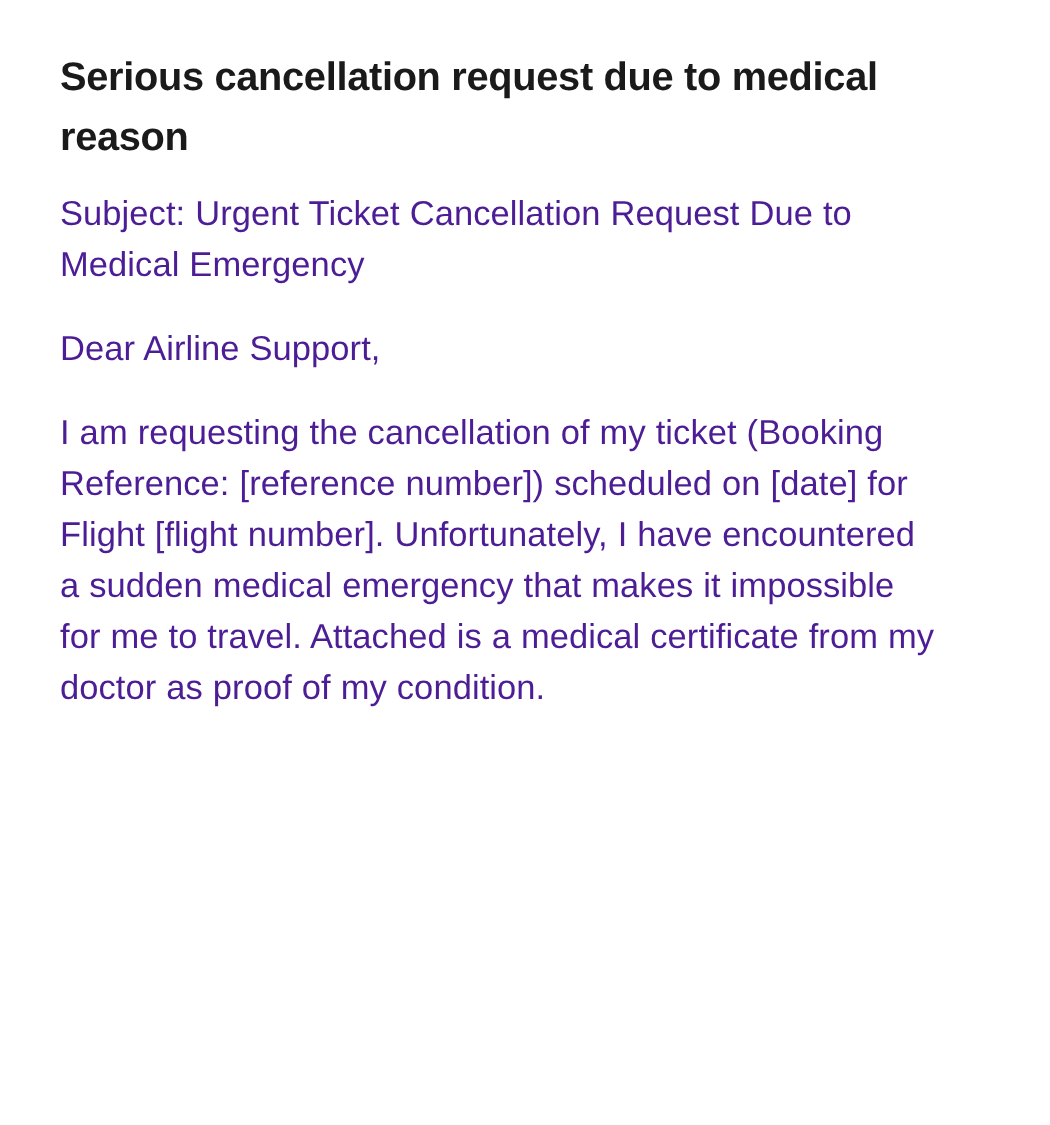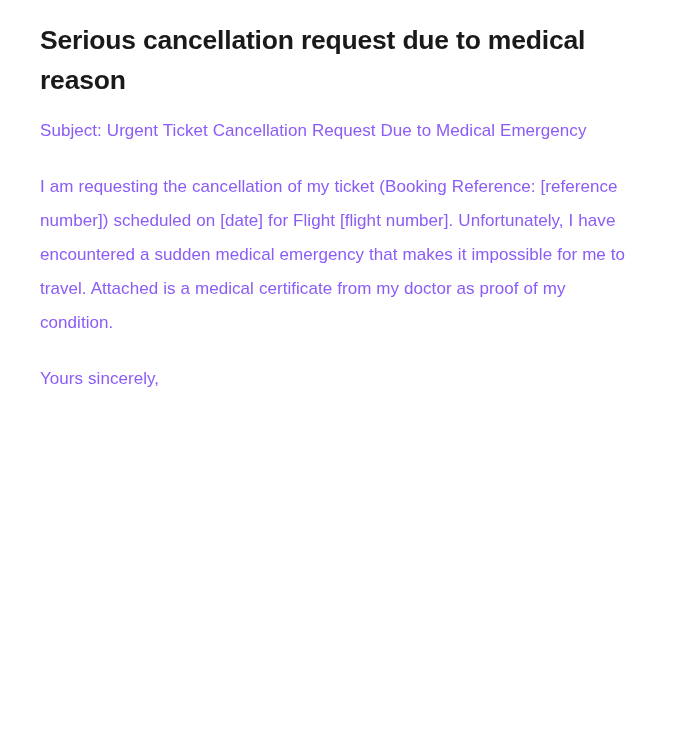--- a/index.html
+++ b/index.html
@@ -16,59 +16,59 @@
     -webkit-font-smoothing: antialiased;
   }
   .page {
     box-sizing: border-box;
     width: 700px;
     height: 750px;
     background: #ffffff;
     padding: 20px 40px 0 40px;
   }
   .article-title {
-    margin: 0 0 14px 0;
+    margin: 11px 0 14px 0;
     padding: 0;
     font-family: "Liberation Sans Narrow", "Liberation Sans", "DejaVu Sans", sans-serif;
     font-size: 26.5px;
     line-height: 40px;
     font-weight: 700;
     letter-spacing: -0.2px;
     color: #1a1a1a;
     max-width: 570px;
   }
   .article-body {
     max-width: 588px;
   }
   .para {
     margin: 0 0 22px 0;
     padding: 0;
-    font-size: 17px;
+    font-size: 23px;
     line-height: 34px;
     font-weight: 400;
-    color: #8b5cf6;
+    color: #4c1d95;
     letter-spacing: 0.05px;
     word-spacing: 0.2px;
   }
   .para:last-child {
     margin-bottom: 0;
   }
 </style>
 </head>
 <body>
 
 <div class="page">
 
   <h1 class="article-title">Serious cancellation request due to medical reason</h1>
 
   <div class="article-body">
 
     <p class="para">Subject: Urgent Ticket Cancellation Request Due to Medical Emergency</p>
 
+    <p class="para">Dear Airline Support,</p>
 
     <p class="para">I am requesting the cancellation of my ticket (Booking Reference: [reference number]) scheduled on [date] for Flight [flight number]. Unfortunately, I have encountered a sudden medical emergency that makes it impossible for me to travel. Attached is a medical certificate from my doctor as proof of my condition.</p>
 
 
-    <p class="para">Yours sincerely,</p>
 
 
   </div>
 </div>
 
 </body></html>

